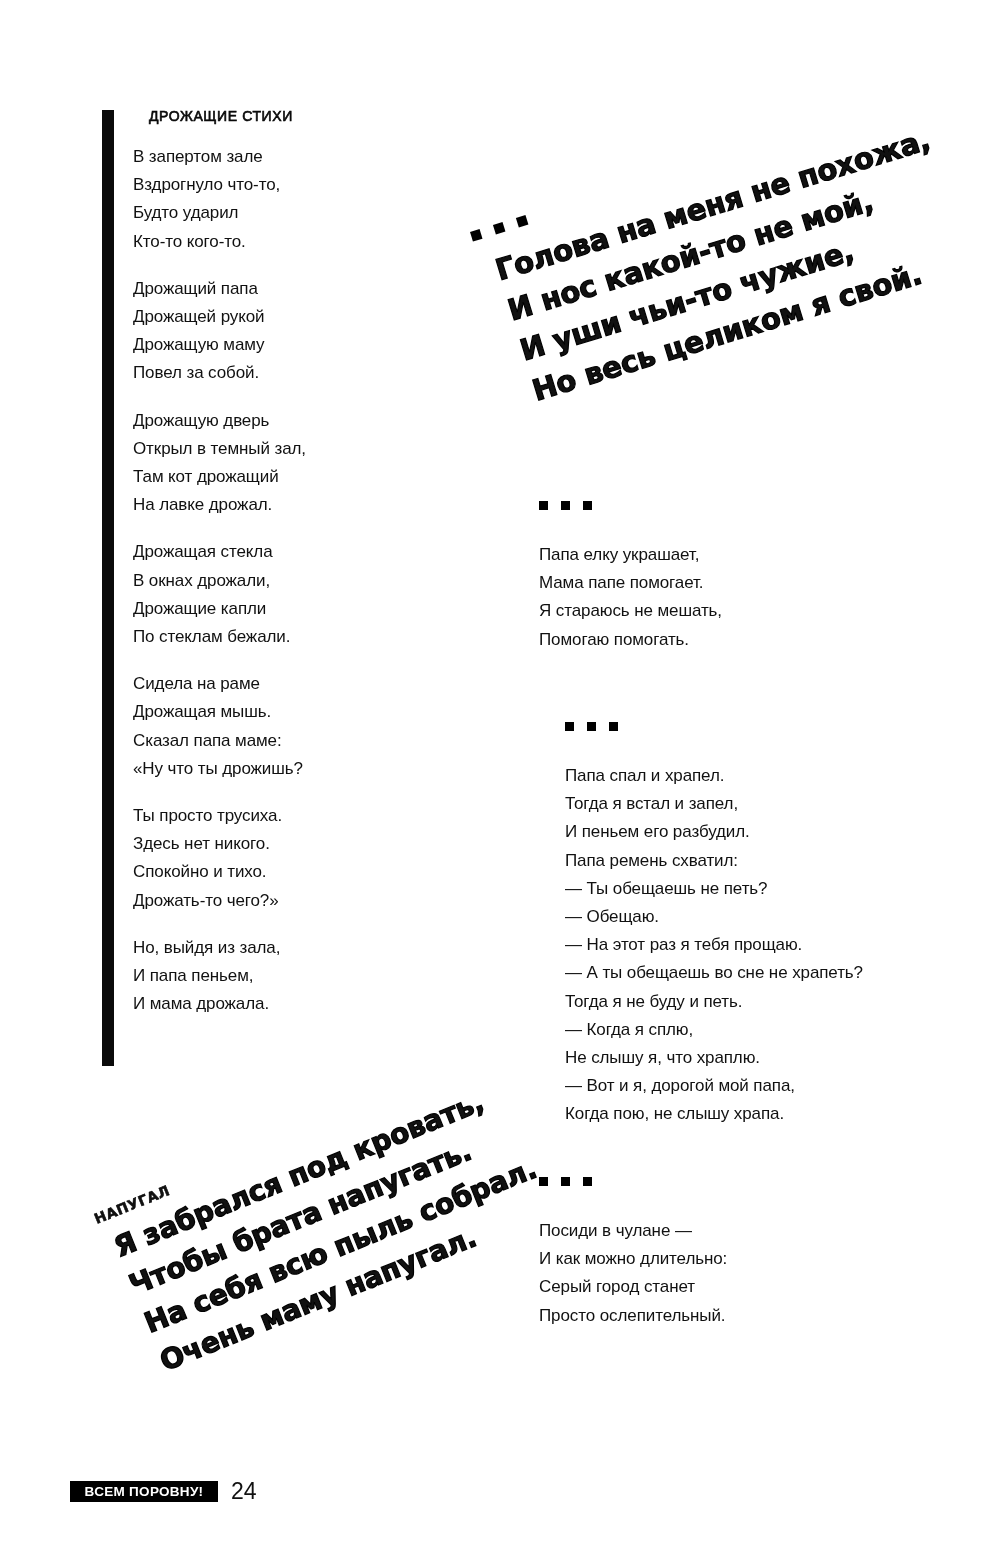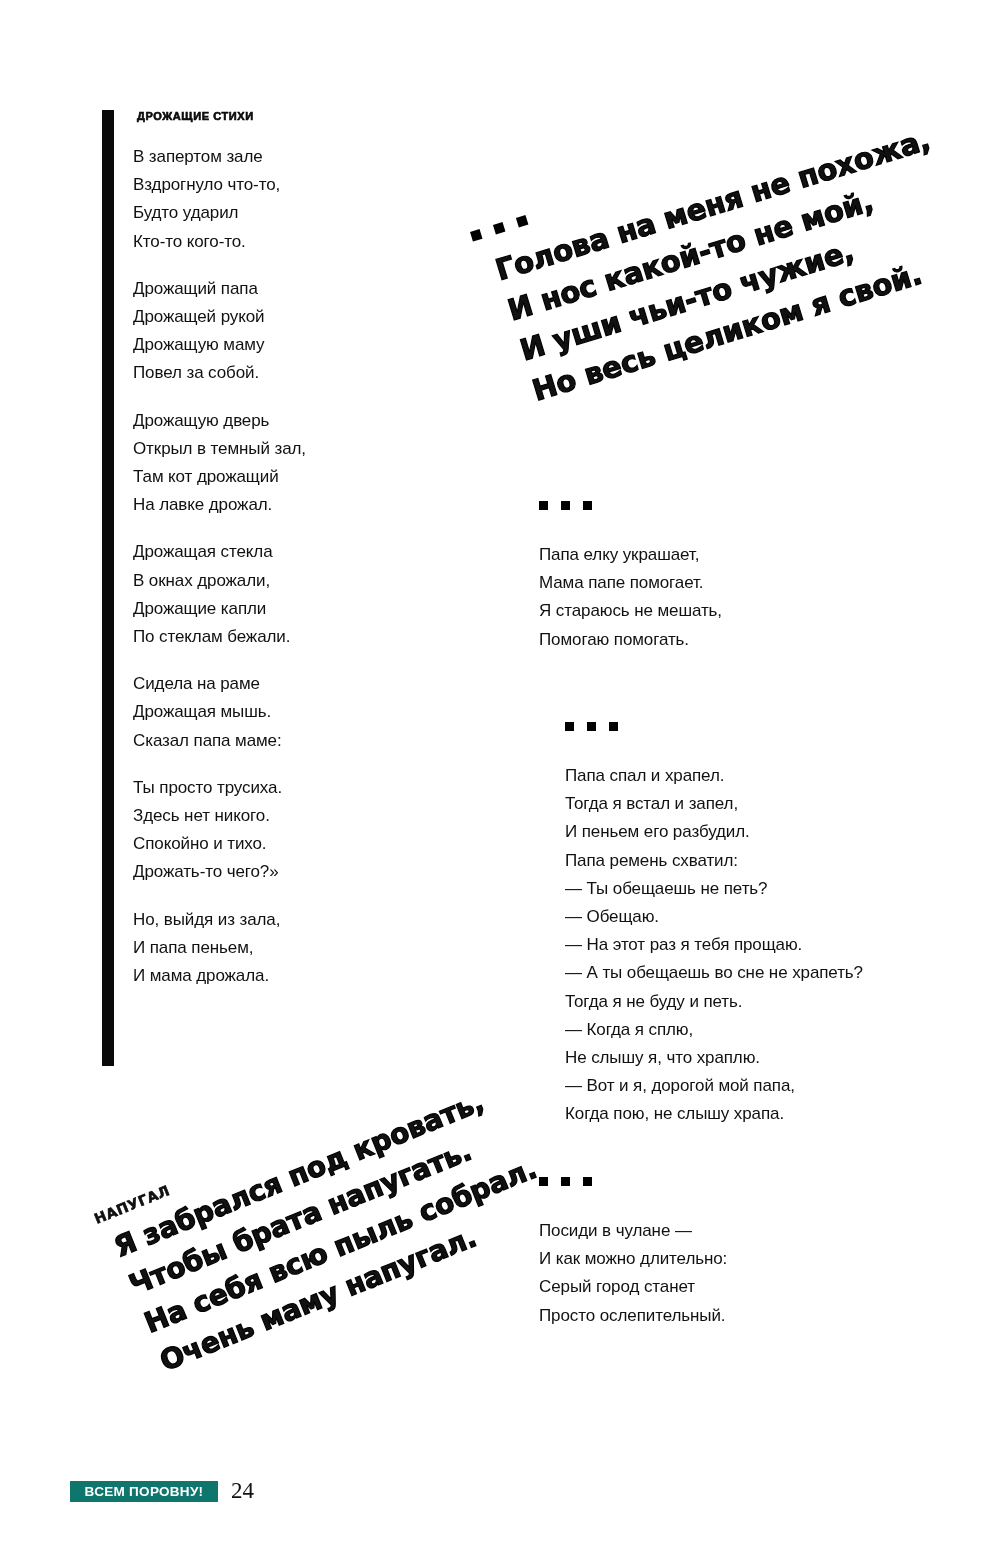--- a/index.html
+++ b/index.html
@@ -26,25 +26,25 @@
       background: #0a0a0a;
     }
     .left-col {
       position: absolute;
       left: 133px;
       top: 104px;
       width: 300px;
     }
     .poem-title {
       font-family: "Liberation Sans", sans-serif;
-      font-weight: bold;
-      font-size: 11px;
+      font-weight: normal;
+      font-size: 14px;
       letter-spacing: 0.6px;
       text-transform: uppercase;
-      margin: 0 0 15px 4px;
+      margin: 0 0 15px 16px;
       line-height: 24px;
       -webkit-text-stroke: 0.6px #000;
     }
     .stanza {
       margin: 0 0 19px 0;
     }
     .line {
       font-size: 17px;
       line-height: 28.2px;
       white-space: nowrap;
@@ -129,35 +129,35 @@
     
     .footer {
       position: absolute;
       left: 70px;
       top: 1479px;
       display: flex;
       align-items: center;
       gap: 13px;
     }
     .footer-badge {
-      background: #0f766e;
+      background: #000000;
       color: #ffffff;
       font-family: "Liberation Sans", sans-serif;
       font-weight: bold;
       font-size: 13.5px;
       letter-spacing: 0.3px;
       height: 21px;
       line-height: 21px;
       padding: 0 9px;
       width: 130px;
       text-align: center;
       white-space: nowrap;
     }
     .page-number {
-      font-family: Liberation Serif, serif;
+      font-family: Liberation Sans, sans-serif;
       font-size: 23px;
       line-height: 24px;
       color: #111;
     }
   </style>
 </head>
 <body>
 
 <div class="left-bar"></div>
 <div class="left-col">
@@ -184,20 +184,21 @@
   <div class="stanza">
     <div class="line">Дрожащая стекла</div>
     <div class="line">В окнах дрожали,</div>
     <div class="line">Дрожащие капли</div>
     <div class="line">По стеклам бежали.</div>
   </div>
   <div class="stanza">
     <div class="line">Сидела на раме</div>
     <div class="line">Дрожащая мышь.</div>
     <div class="line">Сказал папа маме:</div>
+    <div class="line">«Ну что ты дрожишь?</div>
   </div>
   <div class="stanza">
     <div class="line">Ты просто трусиха.</div>
     <div class="line">Здесь нет никого.</div>
     <div class="line">Спокойно и тихо.</div>
     <div class="line">Дрожать-то чего?»</div>
   </div>
   <div class="stanza">
     <div class="line">Но, выйдя из зала,</div>
     <div class="line">И папа пеньем,</div>

